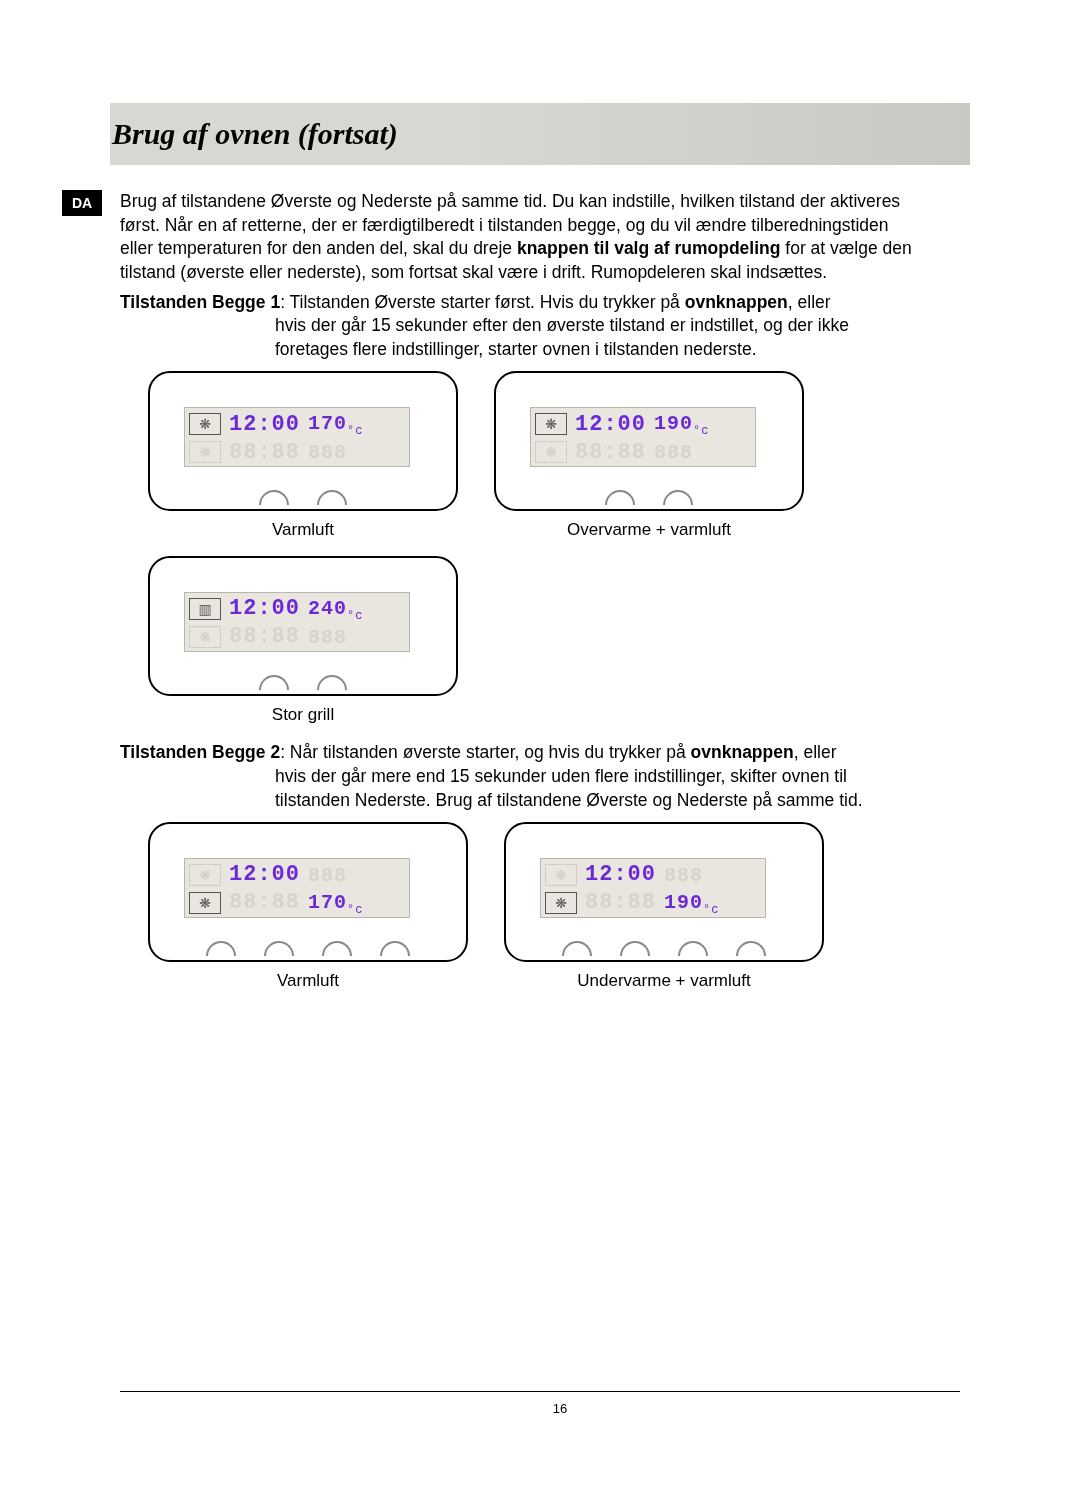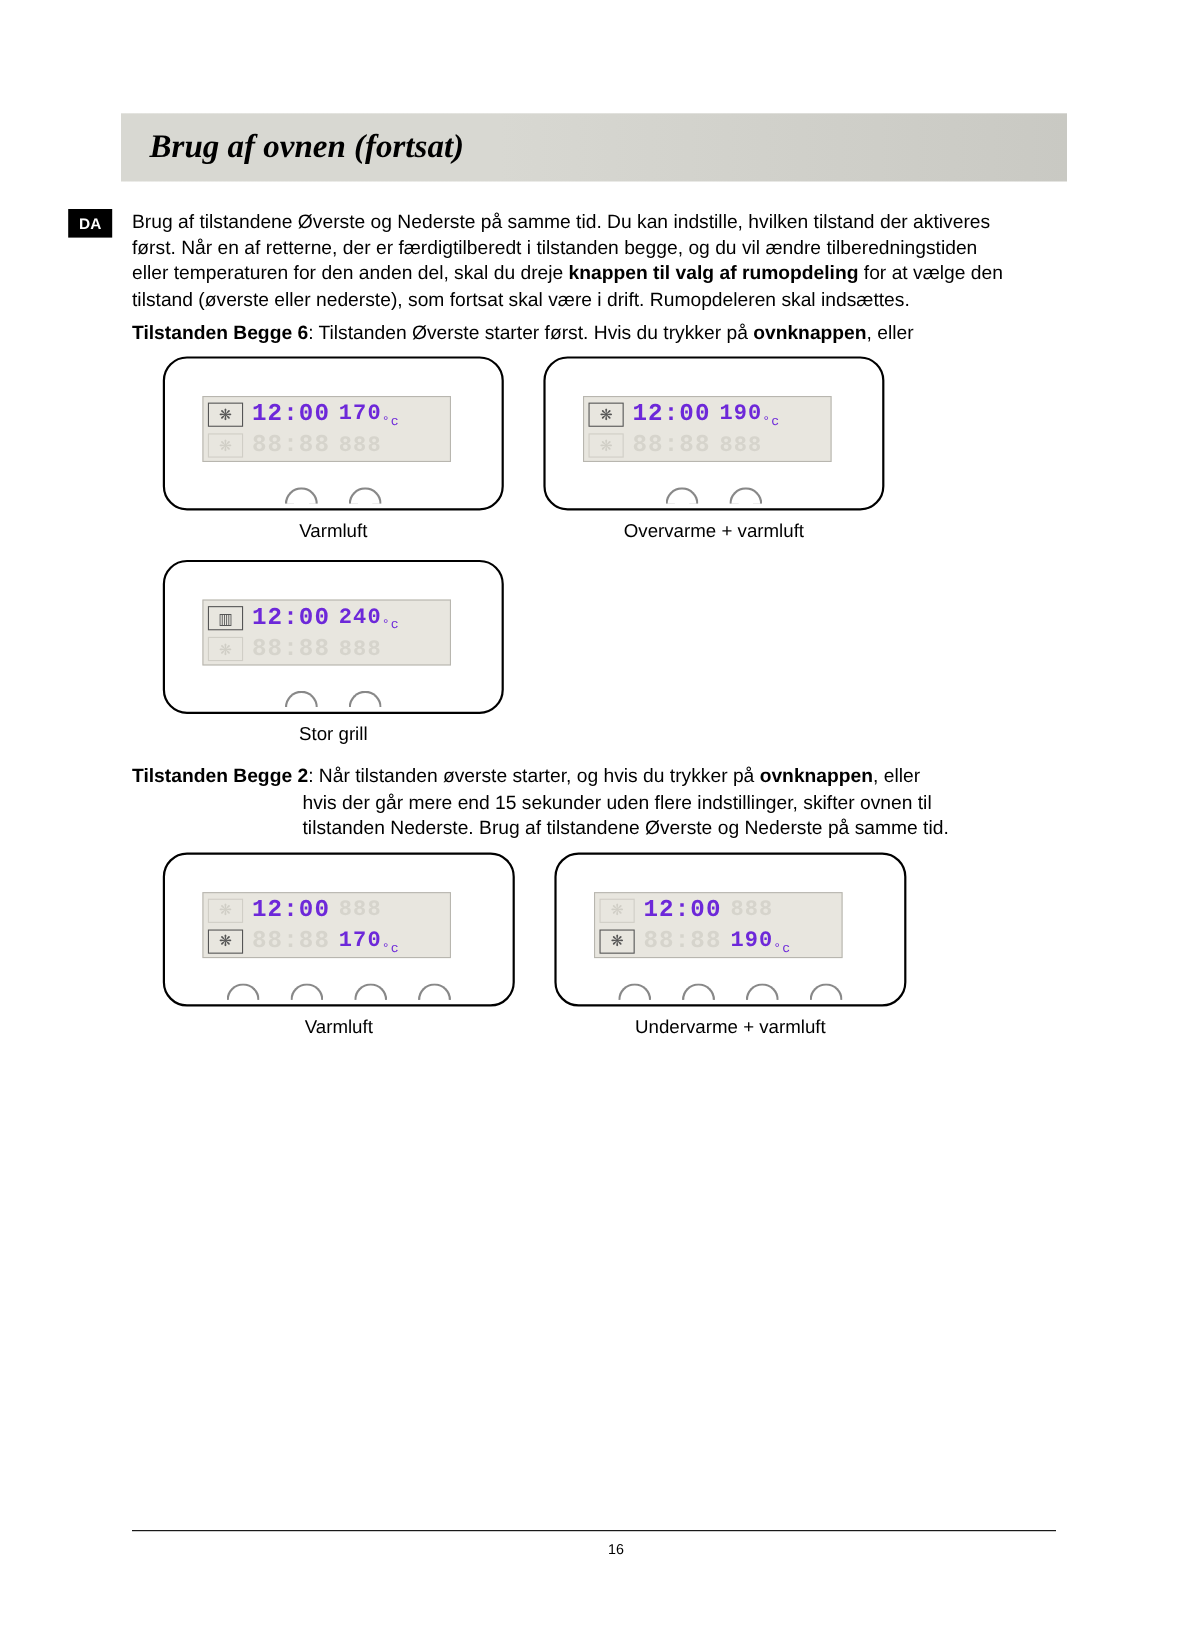--- a/index.html
+++ b/index.html
@@ -13,21 +13,21 @@
   }
   .header-band {
     position: absolute;
     top: 103px;
     left: 110px;
     right: 110px;
     height: 62px;
     background: linear-gradient(to right, #d8d8d2 0%, #d8d8d2 40%, #c9c9c3 100%);
     display: flex;
     align-items: center;
-    padding-left: 26px;
+    padding-left: 2px;
   }
   .header-title {
     font-family: "Times New Roman", serif;
     font-style: italic;
     font-weight: bold;
     font-size: 30px;
     color: #000;
   }
   .lang-tab {
     position: absolute;
@@ -174,21 +174,22 @@
 <div class="lang-tab">DA</div>
 
 <div class="content">
 
 
   <div class="para">
     <span>Brug af tilstandene Øverste og Nederste på samme tid. Du kan indstille, hvilken tilstand der aktiveres først. Når en af retterne, der er færdigtilberedt i tilstanden begge, og du vil ændre tilberedningstiden eller temperaturen for den anden del, skal du dreje </span><b>knappen til valg af rumopdeling</b><span> for at vælge den tilstand (øverste eller nederste), som fortsat skal være i drift. Rumopdeleren skal indsættes.</span>
   </div>
 
   <div class="para">
-    <b>Tilstanden Begge 6</b><span>: Tilstanden Øverste starter først. Hvis du trykker på </span><b>ovnknappen</b><span>, eller</span>
+    <b>Tilstanden Begge 1</b><span>: Tilstanden Øverste starter først. Hvis du trykker på </span><b>ovnknappen</b><span>, eller</span>
+    <div class="indent-block">hvis der går 15 sekunder efter den øverste tilstand er indstillet, og der ikke foretages flere indstillinger, starter ovnen i tilstanden nederste.</div>
   </div>
 
   <div class="display-row shifted">
     <div class="display-col">
       <div class="display-outer">
         <div class="display-inner">
           <div class="disp-row">
             <div class="icon-box">❋</div>
             <span class="seg">12:00</span>
             <span class="seg temp"><span>170</span><span class="unit">°c</span></span>

